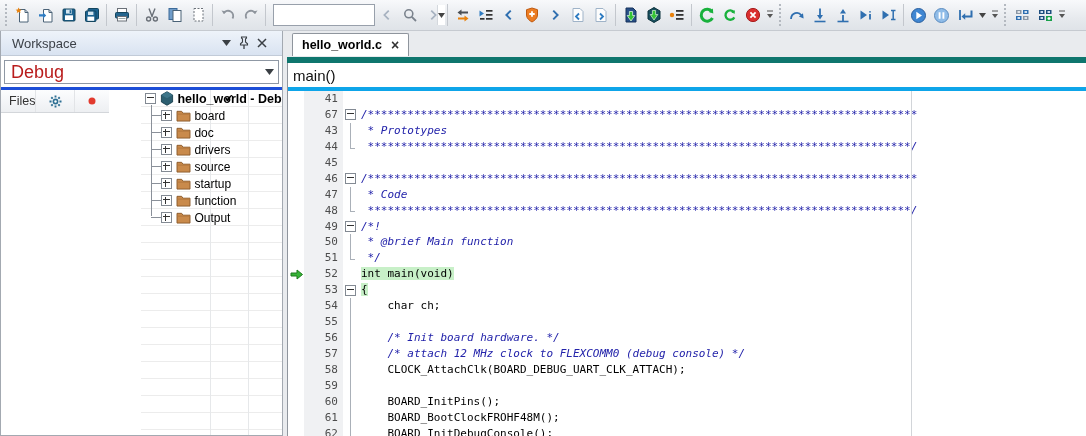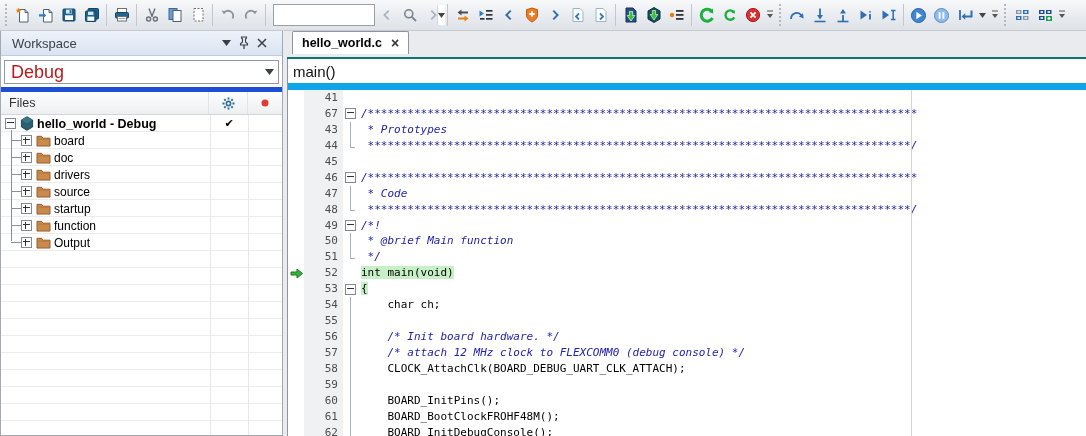--- a/index.html
+++ b/index.html
@@ -35,21 +35,21 @@
 
   
   .ws-title{height:24px;flex:none;display:flex;align-items:center;padding:0 11px;
             background:linear-gradient(#eef3fa,#d9e3f1);border-bottom:1px solid #c2cbd8;}
   .ws-title-label{flex:1;font-size:13px;color:#3c4148;}
   .ws-ico{width:18px;height:18px;display:flex;align-items:center;justify-content:center;}
   .ws-combo{height:22px;flex:none;margin:4px 3px 3px 3px;border:1px solid #8f98a4;
             background:#fff;display:flex;align-items:center;}
   .ws-combo-label{flex:1;padding:0 6px;font-size:18px;color:#b91c1c;}
   .ws-combo-btn{width:17px;height:100%;display:flex;align-items:center;justify-content:center;}
-  .files{flex:1;display:flex;flex-direction:column;border-top:5px solid #1d4ed8;min-height:0;}
+  .files{flex:1;display:flex;flex-direction:row;border-top:3px solid #1d4ed8;min-height:0;gap:32px;}
   .files-header{height:22px;flex:none;display:flex;align-items:center;
                 background:linear-gradient(#fcfdfe,#edeff2);border-bottom:1px solid #d3d6da;}
   .fh-main{flex:1;padding-left:8px;font-size:12.5px;color:#333;border-right:1px solid #e2e4e7;height:100%;display:flex;align-items:center;}
   .fh-col{width:38px;height:100%;display:flex;align-items:center;justify-content:center;border-right:1px solid #e2e4e7;}
   .fh-col:last-child{border-right:none;width:34px;}
   .tree{flex:1;position:relative;overflow:hidden;
         background:repeating-linear-gradient(#fff 0 16px,#ececec 16px 17px);}
   .tree .colline{position:absolute;top:0;bottom:0;width:1px;background:#e6e8ea;}
   .trow{height:17px;display:flex;align-items:center;position:relative;}
   .trow .rmain{flex:1;display:flex;align-items:center;height:100%;min-width:0;}
@@ -58,31 +58,31 @@
   .xbox{width:9px;height:9px;border:1px solid #838a93;background:#fff;position:relative;flex:none;}
   .xbox::before{content:"";position:absolute;left:1px;right:1px;top:3px;height:1px;background:#333;}
   .xbox.plus::after{content:"";position:absolute;top:1px;bottom:1px;left:3px;width:1px;background:#333;}
   .tlabel{margin-left:3px;font-size:12px;color:#000;white-space:nowrap;}
   .tlabel.bold{font-weight:bold;font-size:12.5px;}
   .vline{position:absolute;left:10px;top:15px;width:1px;background:#8a9099;}
   .stub{width:10px;height:1px;background:#8a9099;margin-left:10px;flex:none;}
   .check{font-size:11px;color:#000;}
 
   
-  .tab-strip{height:26px;flex:none;display:flex;align-items:flex-start;padding-left:5px;
-             border-bottom:2px solid #0f766e;background:transparent;}
+  .tab-strip{height:26px;flex:none;display:flex;align-items:center;padding-left:5px;
+             border-bottom:6px solid #0f766e;background:transparent;}
   .tab{display:flex;align-items:center;gap:9px;padding:4px 9px 4px 9px;background:#fff;
        border:1px solid #8f959d;border-bottom:none;border-radius:2px 2px 0 0;
        margin-bottom:-1px;position:relative;z-index:2;}
   .tab-label{font-weight:bold;font-size:12.5px;color:#000;}
   .tab-close{font-size:14px;line-height:10px;color:#333;font-weight:bold;}
   .editor-content{flex:1;display:flex;flex-direction:column;background:#fff;
                   border-left:1px solid #8f959d;min-height:0;}
   .context-bar{height:24px;flex:none;display:flex;align-items:center;padding-left:5px;
-               border-bottom:7px solid #0ea5e9;background:#fff;}
+               border-bottom:4px solid #0ea5e9;background:#fff;}
   .context-label{font-size:15px;color:#111;}
   .code-area{flex:1;position:relative;overflow:hidden;
              font-family:"DejaVu Sans Mono","Liberation Mono",monospace;font-size:11px;}
   .margin-line{position:absolute;top:0;bottom:0;width:1px;background:#d2d5d9;
                left:calc(64px + 84.4ch);}
   .line{height:15.95px;line-height:15.95px;display:flex;}
   .bp{width:16px;flex:none;display:flex;align-items:center;justify-content:center;}
   .num{width:39px;flex:none;background:#f0f1f3;color:#4d4d4d;text-align:right;
        padding-right:5px;box-sizing:border-box;}
   .fold{width:14px;flex:none;position:relative;display:flex;align-items:center;justify-content:center;}

